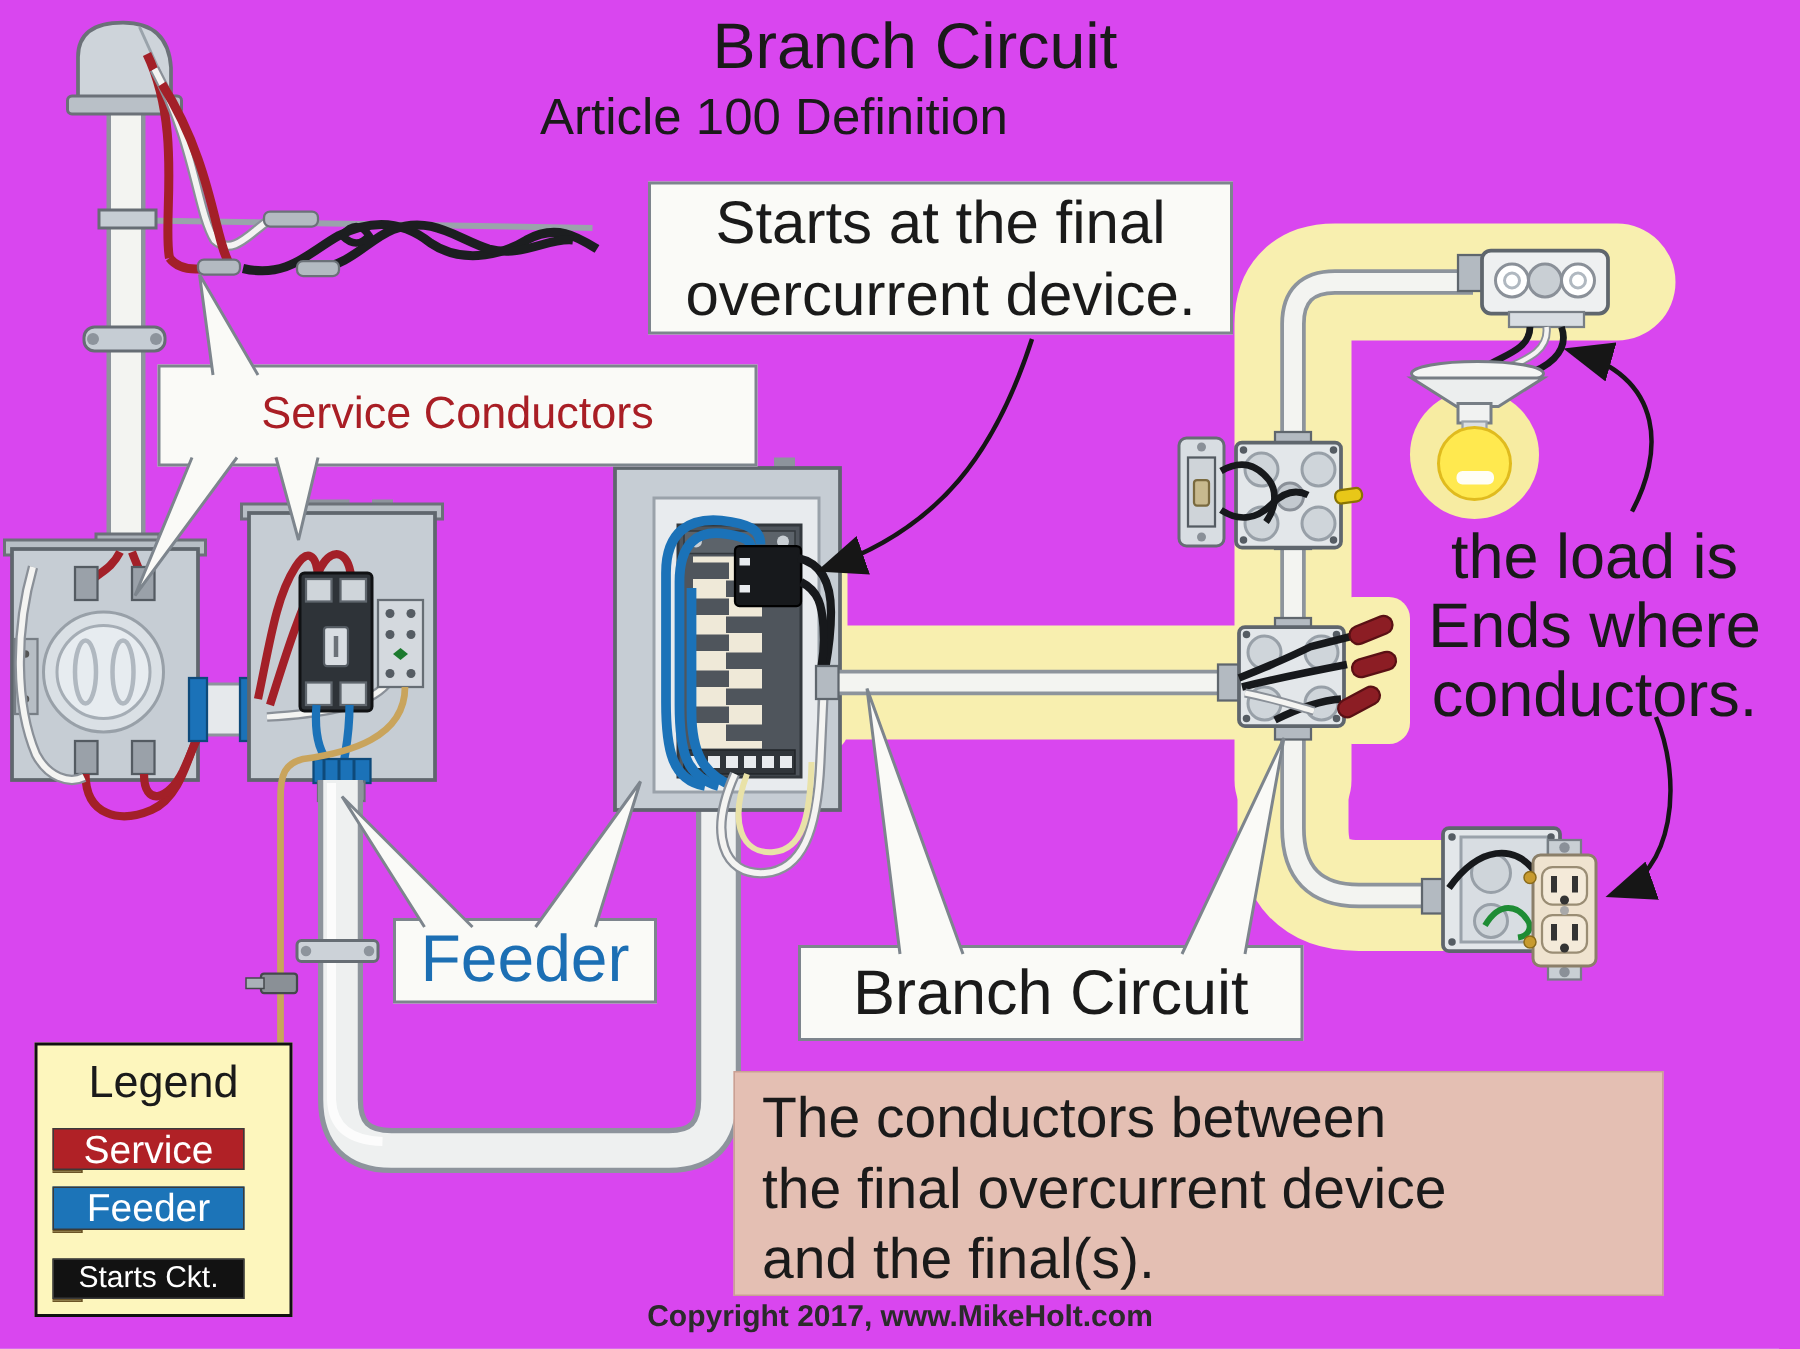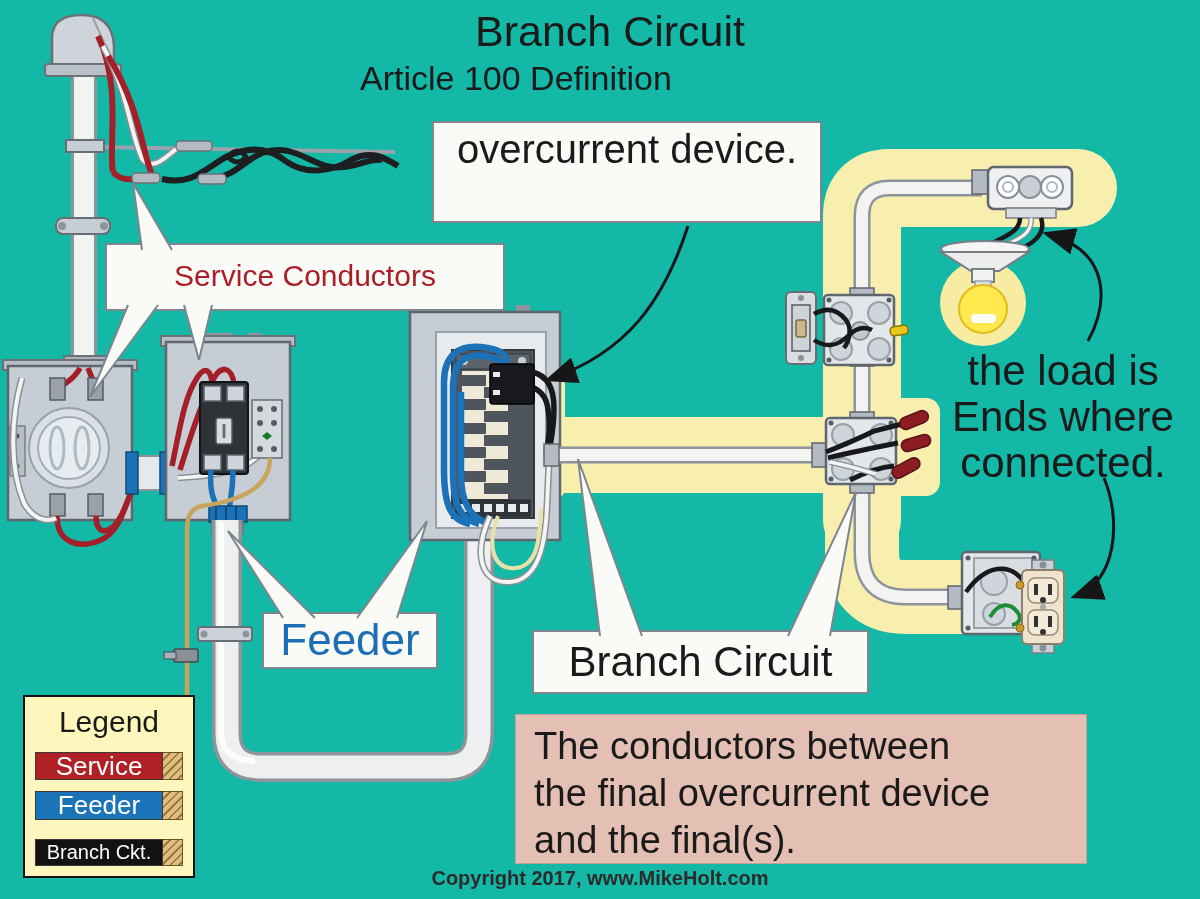--- a/index.html
+++ b/index.html
@@ -1,32 +1,32 @@
 <!DOCTYPE html>
 <html><head>
 <meta charset="utf-8">
 <style>
   html,body{margin:0;padding:0;}
   body{font-family:"Liberation Sans","DejaVu Sans",sans-serif;background:#d0e4f2;}
-  #stage{position:relative;width:1200px;height:899px;background:#14b8a6;overflow:hidden;}
+  #stage{position:relative;width:1200px;height:899px;background:#d946ef;overflow:hidden;}
   #diagram,#overlay{position:absolute;left:0;top:0;}
   #overlay{pointer-events:none;z-index:3;}
   .txt{position:absolute;z-index:2;color:#1a1a1a;}
   .title1{left:400px;top:8px;width:420px;text-align:center;font-size:43px;line-height:47px;}
   .title2{left:360px;top:55px;width:500px;text-align:left;font-size:34px;line-height:47px;}
   .callout{background:#fafaf7;border:2px solid #7d858d;box-sizing:border-box;text-align:center;}
   .starts{left:432px;top:121px;width:390px;height:102px;font-size:40px;line-height:48px;padding-top:2px;}
   .service{left:105px;top:243px;width:400px;height:68px;font-size:30px;line-height:62px;color:#a91e25;}
   .feeder{left:262px;top:612px;width:176px;height:57px;font-size:44px;line-height:52px;color:#1c6fb4;}
   .branch{left:532px;top:630px;width:337px;height:64px;font-size:42px;line-height:60px;}
   .ends{left:936px;top:348px;width:254px;text-align:center;font-size:42px;line-height:46px;}
-  .pinkbox{left:515px;top:714px;width:572px;height:150px;background:#e4bfb3;border:1px solid #c9a094;box-sizing:border-box;padding:8px 0 0 18px;font-size:38px;line-height:47px;}
+  .pinkbox{left:489px;top:714px;width:620px;height:150px;background:#e4bfb3;border:1px solid #c9a094;box-sizing:border-box;padding:8px 0 0 18px;font-size:38px;line-height:47px;}
   .legend{left:23px;top:695px;width:172px;height:183px;background:#fdf6bd;border:2px solid #111;box-sizing:border-box;padding-left:44px;}
   .lg-title{position:absolute;left:0;top:8px;width:100%;text-align:center;font-size:30px;}
-  .lg-row{position:absolute;left:10px;display:flex;align-items:stretch;}
+  .lg-row{position:absolute;left:10px;display:flex;align-items:stretch;flex-direction:column;}
   .lg-bar{width:128px;text-align:center;color:#fff;border:1px solid #3a3a3a;box-sizing:border-box;}
   .lg-stub{width:20px;border:1px solid #6b5426;border-left:none;box-sizing:border-box;
            background:repeating-linear-gradient(135deg,#e0bd7c 0 4px,#9c7a3e 4px 6px);}
   .bar-service{background:#b02126;font-size:26px;line-height:26px;}
   .bar-feeder{background:#1c74b8;font-size:26px;line-height:27px;}
   .bar-branch{background:#121212;font-size:20px;line-height:25px;}
   .row1{top:55px;height:28px;} .row2{top:94px;height:29px;} .row3{top:142px;height:27px;}
   .copyright{left:400px;top:867px;width:400px;text-align:center;font-size:20px;font-weight:bold;color:#2b2b2b;}
 </style>
 </head>
@@ -303,51 +303,52 @@
     <circle cx="1043" cy="607" r="3" fill="#a9a9a9"></circle>
     <circle cx="1020" cy="585" r="4" fill="#c79a2e" stroke="#8a6a1a" stroke-width="1"></circle>
     <circle cx="1020" cy="628" r="4" fill="#c79a2e" stroke="#8a6a1a" stroke-width="1"></circle>
   </g>
 </svg>
 
 <div class="txt title1">Branch Circuit</div>
 <div class="txt title2">Article 100 Definition</div>
 
 <div class="txt callout starts">
+  <div>Starts at the final</div>
   <div>overcurrent device.</div>
 </div>
 
 <div class="txt callout service">Service Conductors</div>
 <div class="txt callout feeder">Feeder</div>
 <div class="txt callout branch">Branch Circuit</div>
 
 <div class="txt ends">
   <div>the load is</div>
   <div>Ends where</div>
-  <div>connected.</div>
+  <div>conductors.</div>
 </div>
 
 <div class="txt pinkbox">
   <div>The conductors between</div>
   <div>the final overcurrent device</div>
   <div>and the final(s).</div>
 </div>
 
 <div class="txt legend">
   <div class="lg-title">Legend</div>
   <div class="lg-row row1">
     <div class="lg-bar bar-service">Service</div>
     <div class="lg-stub"></div>
   </div>
   <div class="lg-row row2">
     <div class="lg-bar bar-feeder">Feeder</div>
     <div class="lg-stub"></div>
   </div>
   <div class="lg-row row3">
-    <div class="lg-bar bar-branch">Branch Ckt.</div>
+    <div class="lg-bar bar-branch">Starts Ckt.</div>
     <div class="lg-stub"></div>
   </div>
 </div>
 
 <div class="txt copyright">Copyright 2017, www.MikeHolt.com</div>
 
 <svg id="overlay" width="1200" height="899" viewBox="0 0 1200 899">
   <defs>
     <marker id="arrow" markerWidth="11" markerHeight="9" refX="9" refY="4.5" orient="auto">
       <path d="M0,0 L11,4.5 L0,9 z" fill="#161616"></path>

